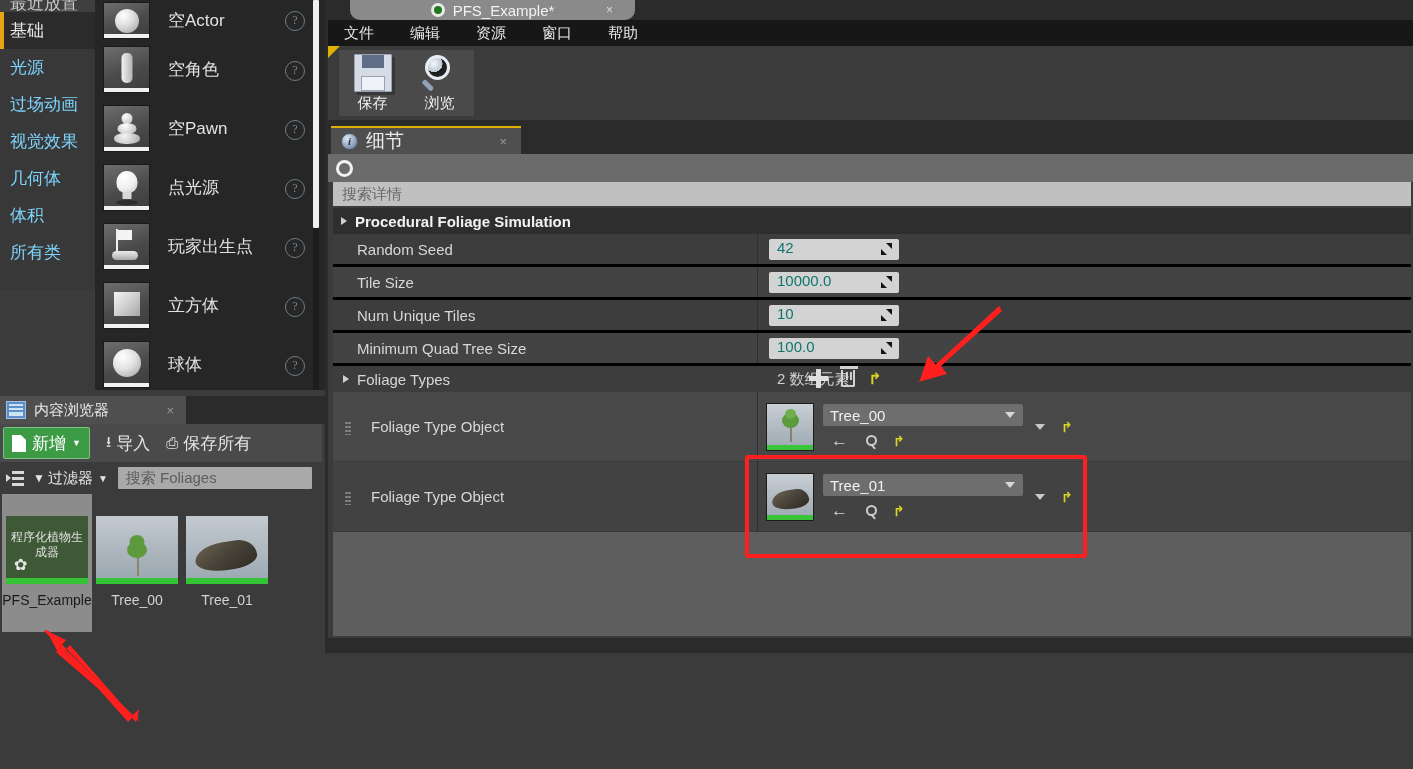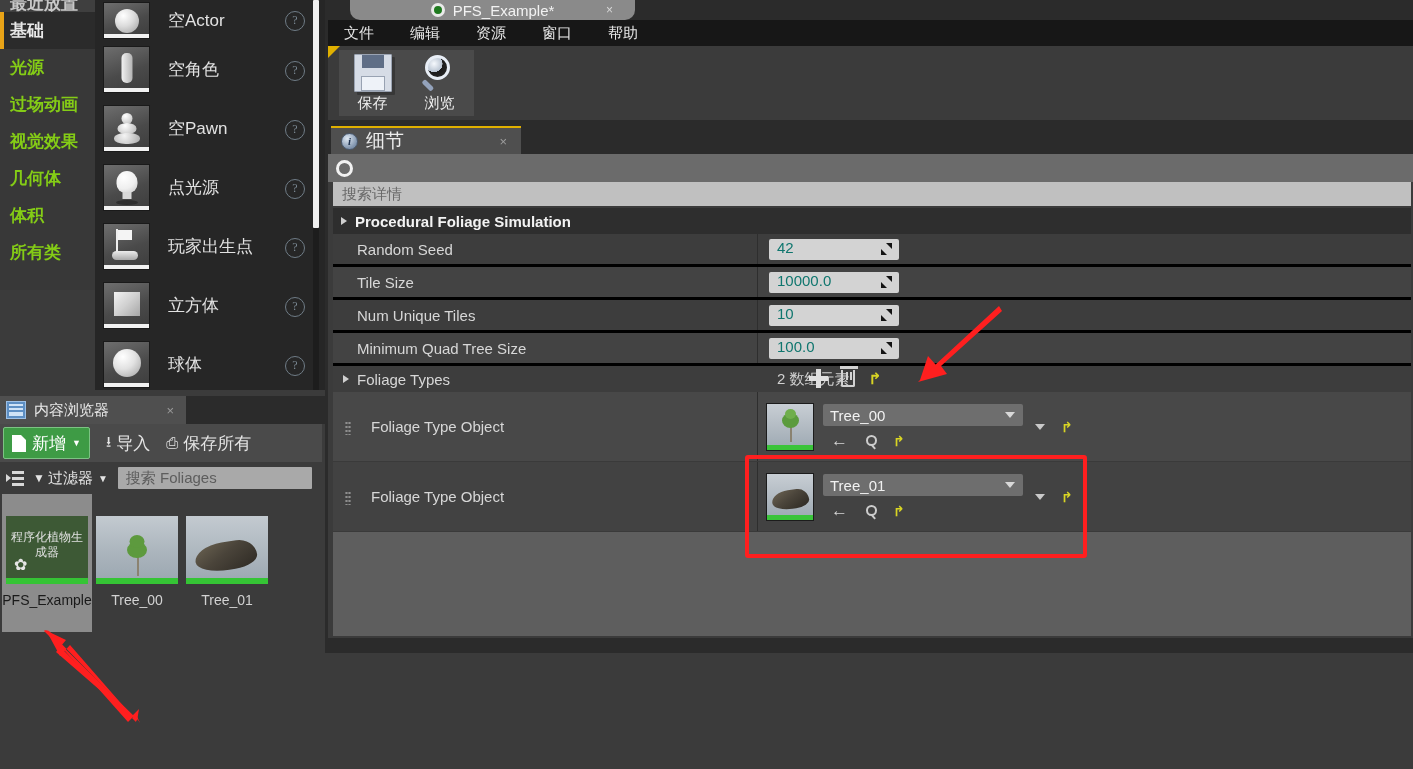--- a/index.html
+++ b/index.html
@@ -10,25 +10,24 @@
     -webkit-font-smoothing:antialiased;
   }
   
   #place-panel{
     position:absolute;left:0;top:0;width:325px;height:390px;
     background:#262626;overflow:hidden;
   }
   #place-cats{
     position:absolute;left:0;top:0;width:95px;height:390px;
     background:#383838;
-    font-weight:bold;
   }
   .cat{
     height:37px;line-height:37px;padding-left:10px;
-    color:#84cc16;font-size:17px;position:relative;
+    color:#7dd3fc;font-size:17px;position:relative;
     background:#383838;
   }
   .cat.partial{height:12px;line-height:8px;overflow:hidden;color:#c8c8c8;background:#3f3f3f;}
   .cat.active{background:#2b2b2b;color:#e8e8e8;}
   .cat.active:before{
     content:"";position:absolute;left:0;top:0;width:4px;height:100%;
     background:#e8a317;
   }
   #cats-filler{position:absolute;left:0;top:290px;width:95px;height:100px;background:#3b3b3b;}
   #place-list{

